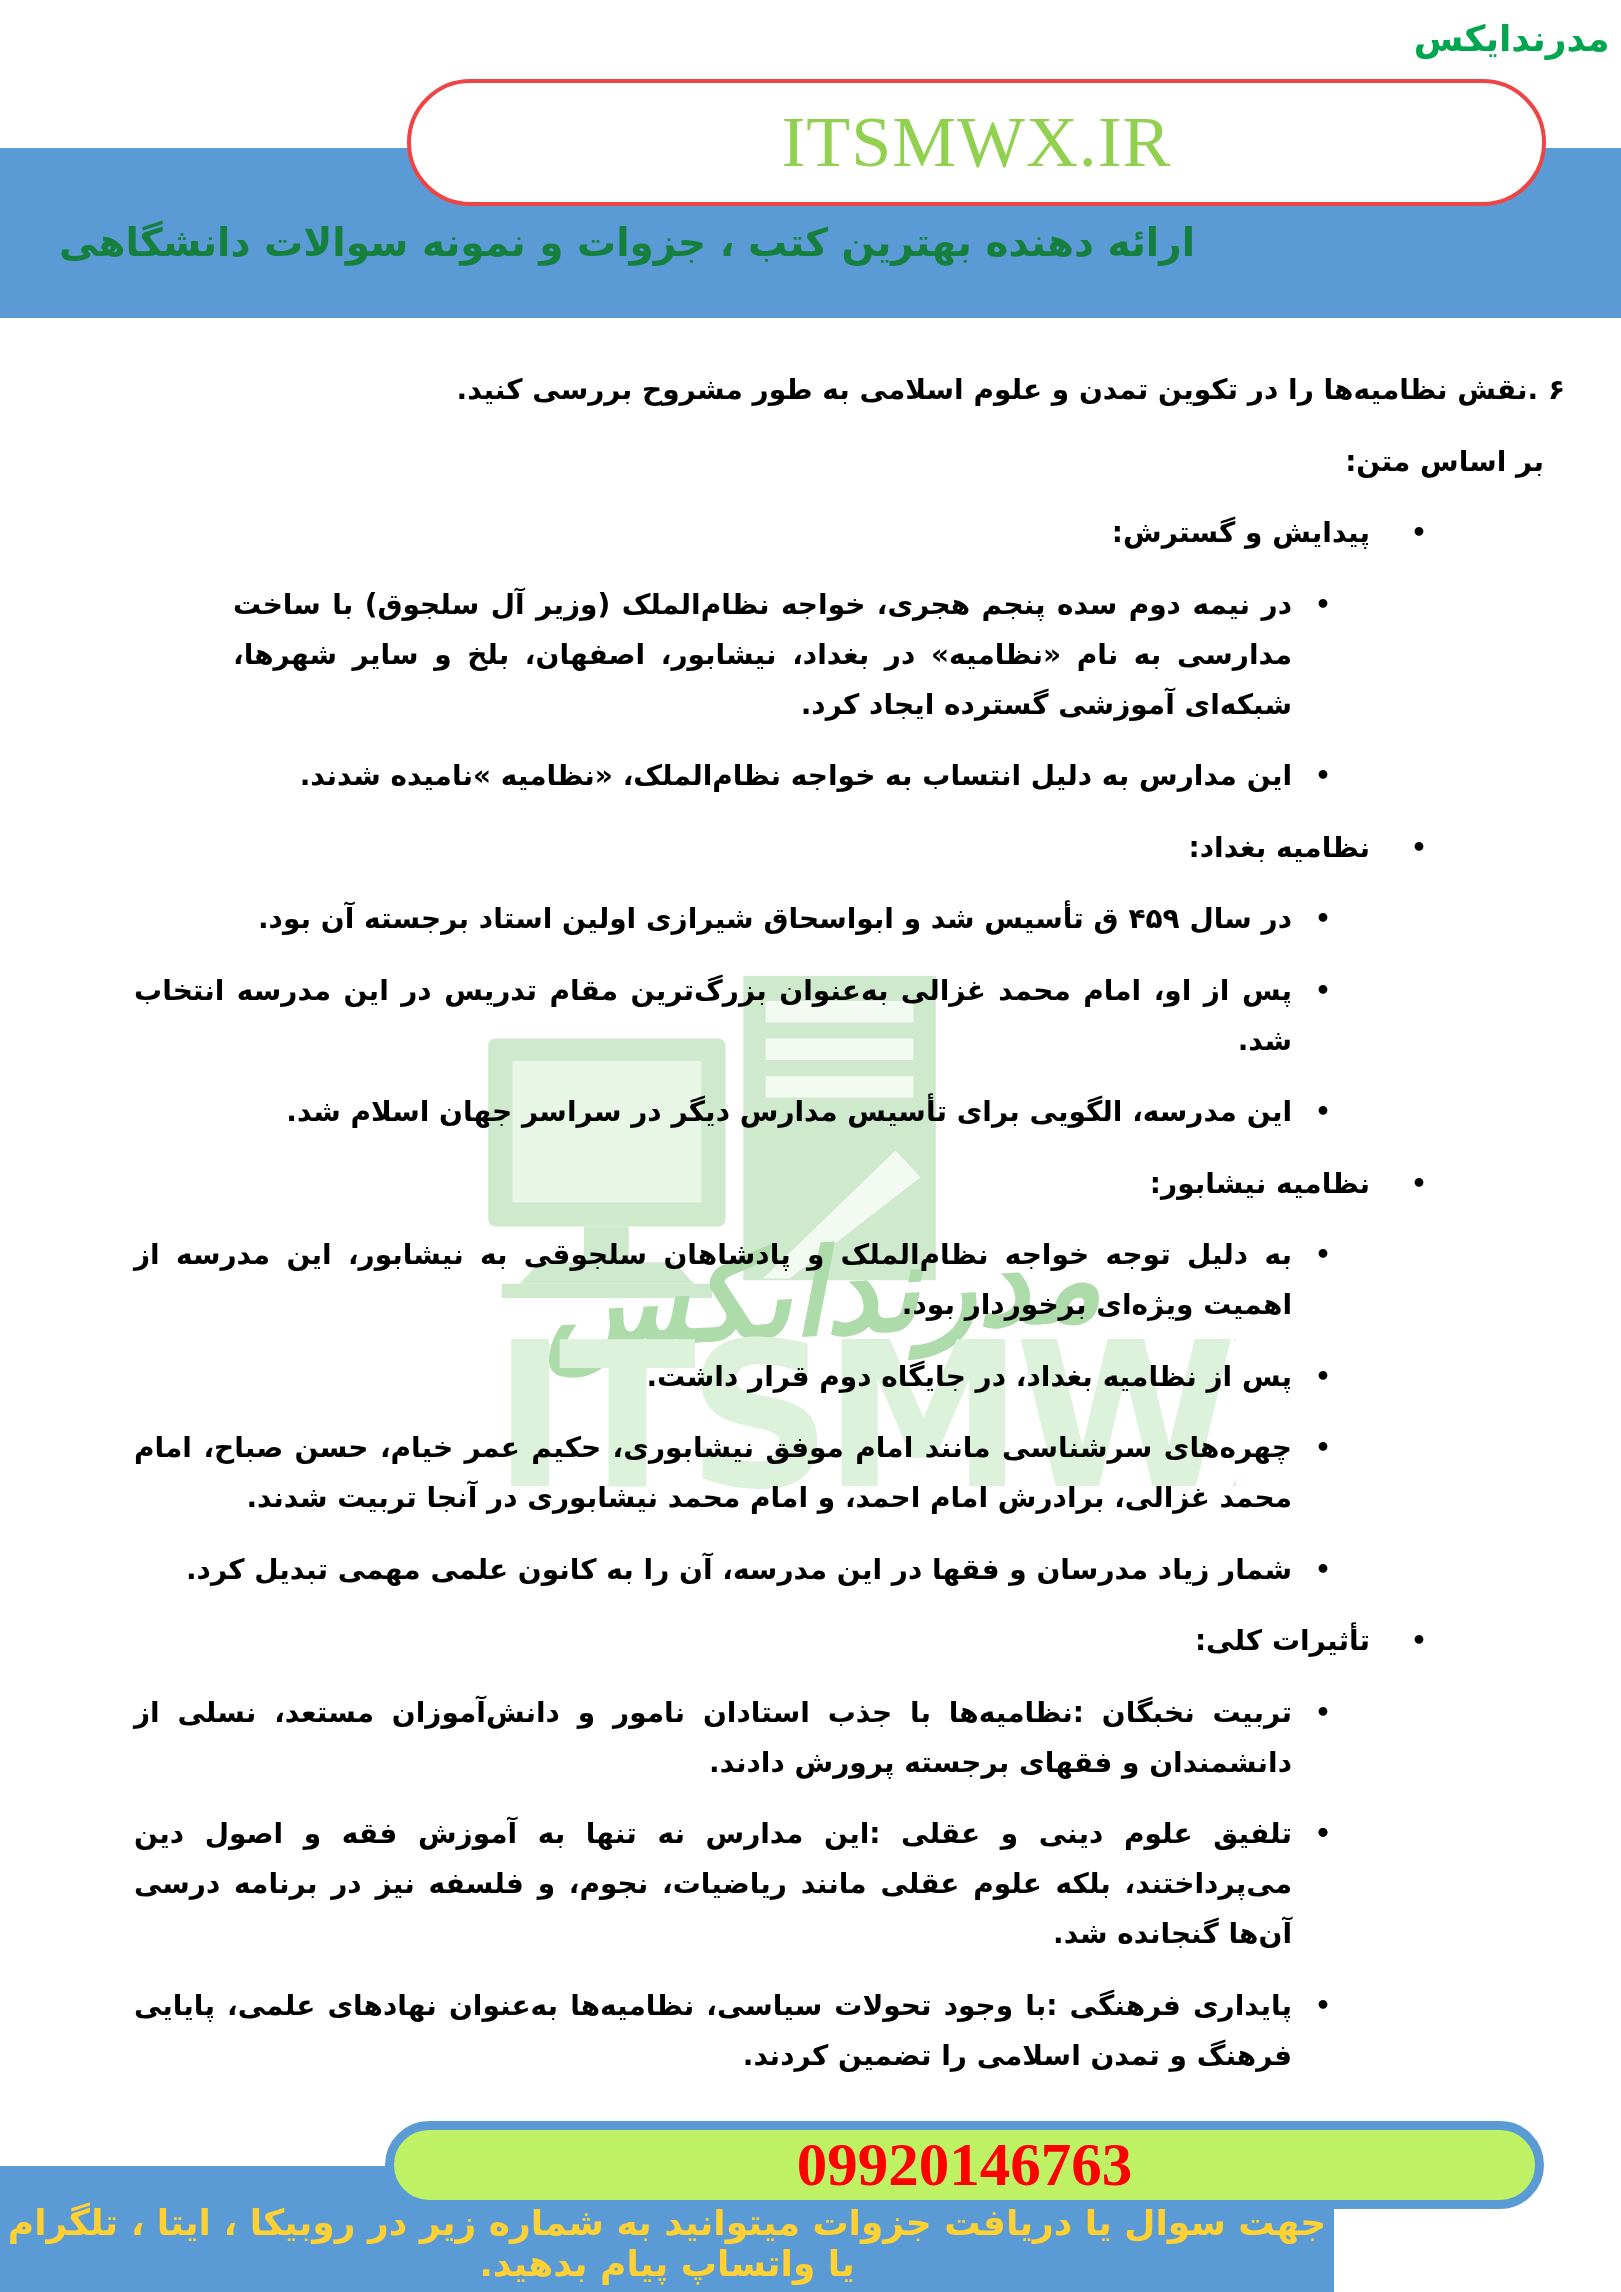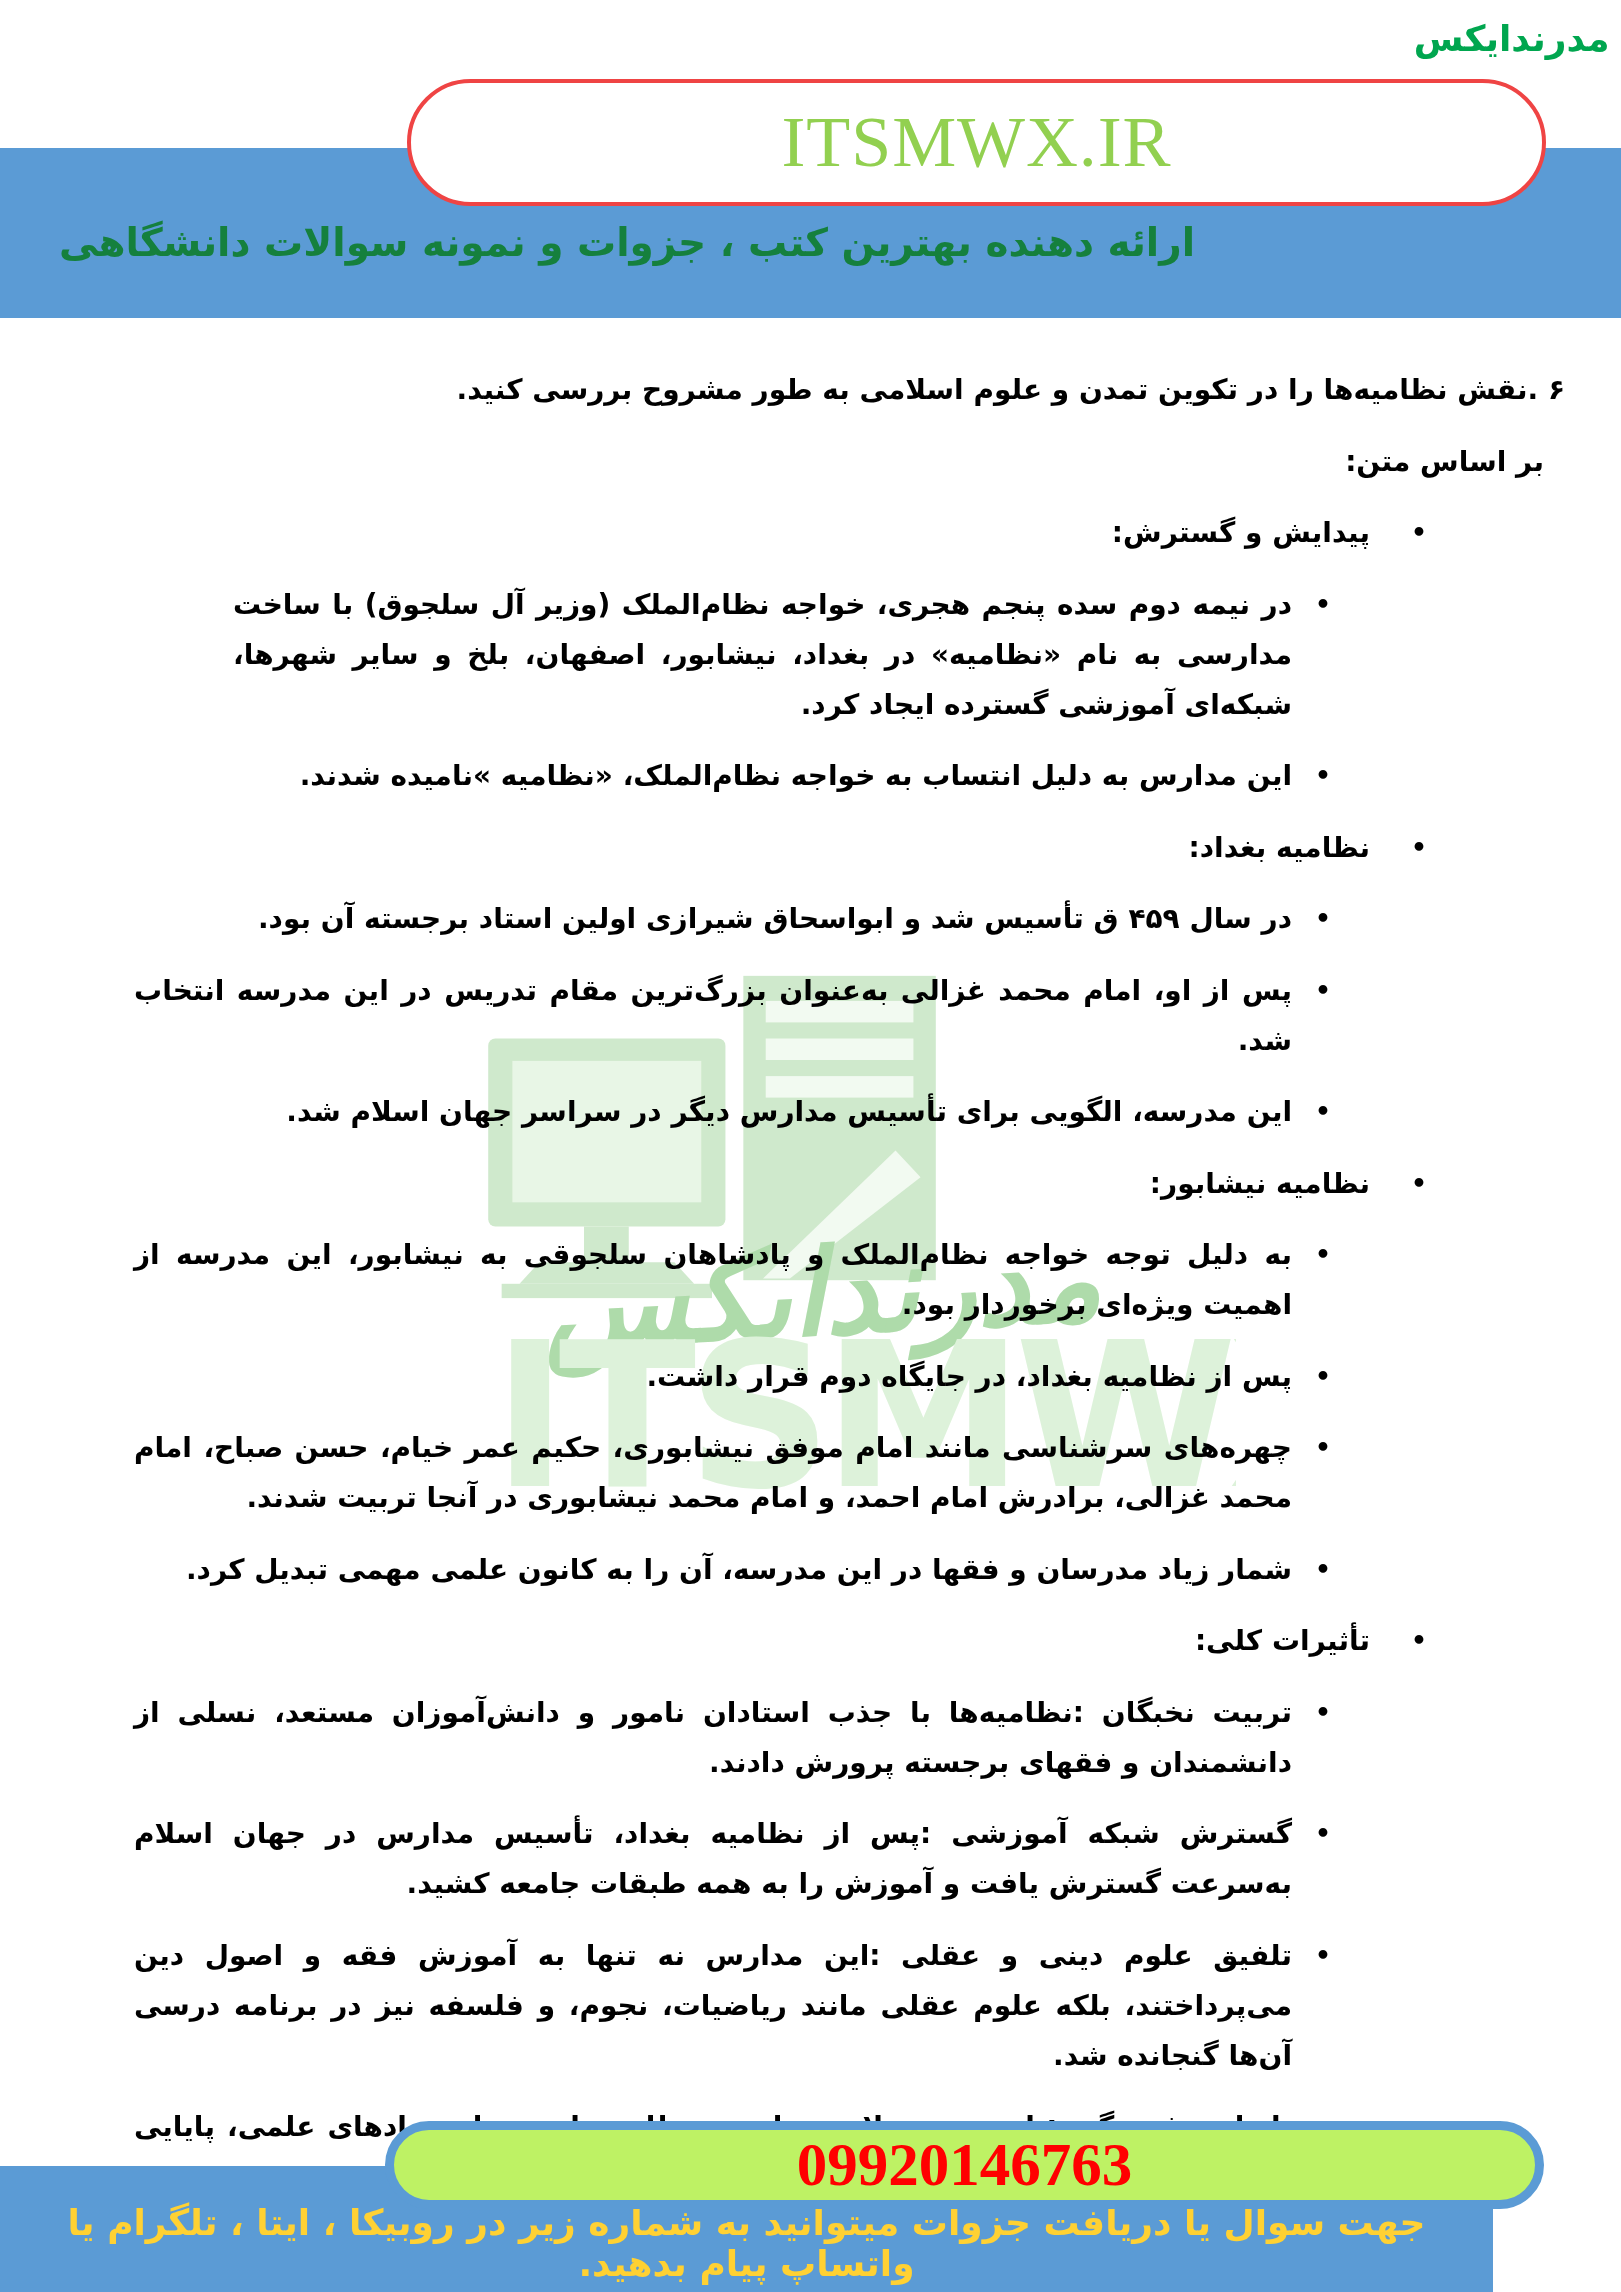--- a/index.html
+++ b/index.html
@@ -55,21 +55,21 @@
     position:absolute; top:2121px; left:385px; width:1159px; height:88px;
     background:#bef264; border:9px solid #5b9bd5; border-radius:45px;
     display:flex; align-items:center; justify-content:center;
     box-sizing:border-box; z-index:4;
   }
   .phone {
     font-family:"Liberation Serif","DejaVu Serif", serif;
     font-size:61px; font-weight:bold; color:#ff0000;
   }
   .bottom-bar {
-    position:absolute; top:2166px; left:0; width:1493px; height:126px;
+    position:absolute; top:2166px; left:0; width:1334px; height:126px;
     background:#5b9bd5; z-index:3;
     display:flex; align-items:center; justify-content:center;
     box-sizing:border-box; padding-top:27px;
   }
   .footer-note {
     direction:rtl; color:#ffd133; font-size:36px; font-weight:bold;
     text-align:center;
   }
 </style>
 </head>
@@ -158,21 +158,20 @@
     <div class="li li1">
       <span class="bullet">•</span>
       <span>تأثیرات کلی:</span>
     </div>
     <div class="li li2">
       <span class="bullet">•</span>
       <span>تربیت نخبگان :نظامیه‌ها با جذب استادان نامور و دانش‌آموزان مستعد، نسلی از دانشمندان و فقهای برجسته پرورش دادند.</span>
     </div>
     <div class="li li2">
       <span class="bullet">•</span>
-      <span>گسترش شبکه آموزشی :پس از نظامیه بغداد، تأسیس مدارس در جهان اسلام به‌سرعت گسترش یافت و آموزش را به همه طبقات جامعه کشید.</span>
     </div>
     <div class="li li2">
       <span class="bullet">•</span>
       <span>تلفیق علوم دینی و عقلی :این مدارس نه تنها به آموزش فقه و اصول دین می‌پرداختند، بلکه علوم عقلی مانند ریاضیات، نجوم، و فلسفه نیز در برنامه درسی آن‌ها گنجانده شد.</span>
     </div>
     <div class="li li2">
       <span class="bullet">•</span>
       <span>پایداری فرهنگی :با وجود تحولات سیاسی، نظامیه‌ها به‌عنوان نهادهای علمی، پایایی فرهنگ و تمدن اسلامی را تضمین کردند.</span>
     </div>
   </div>

